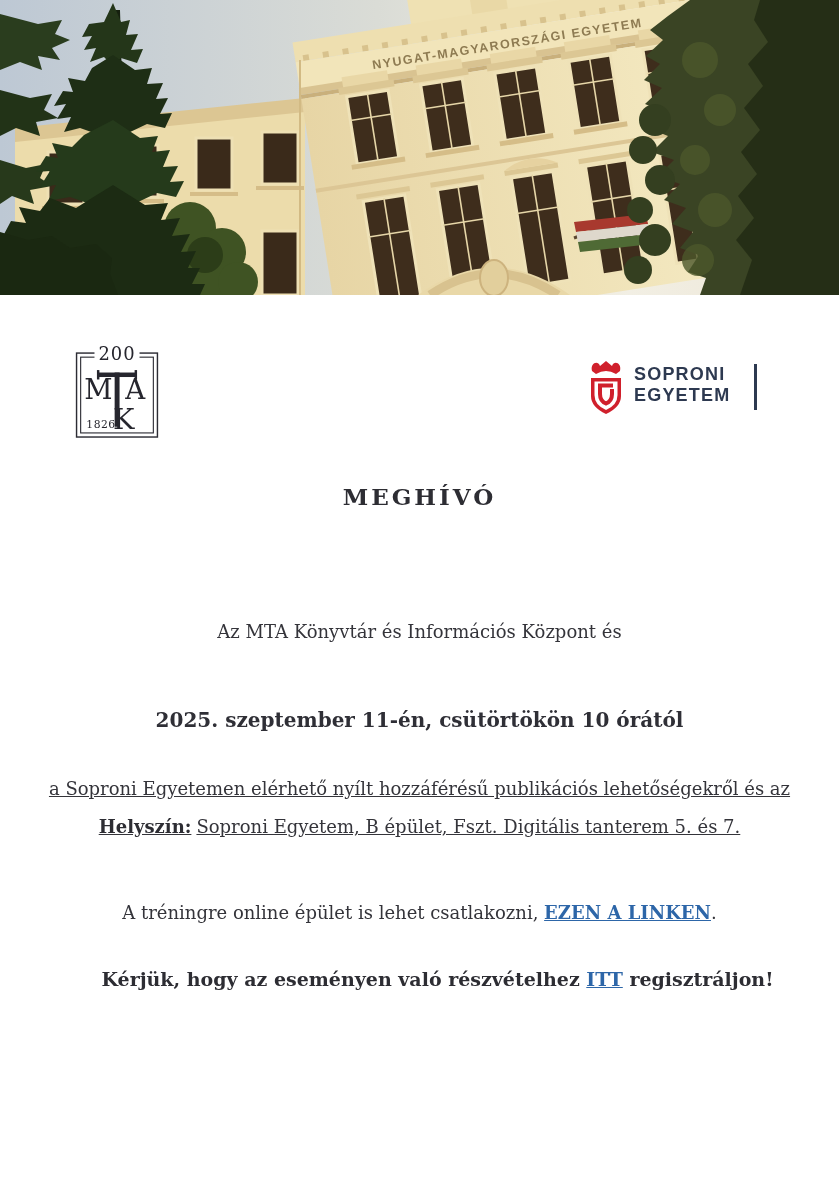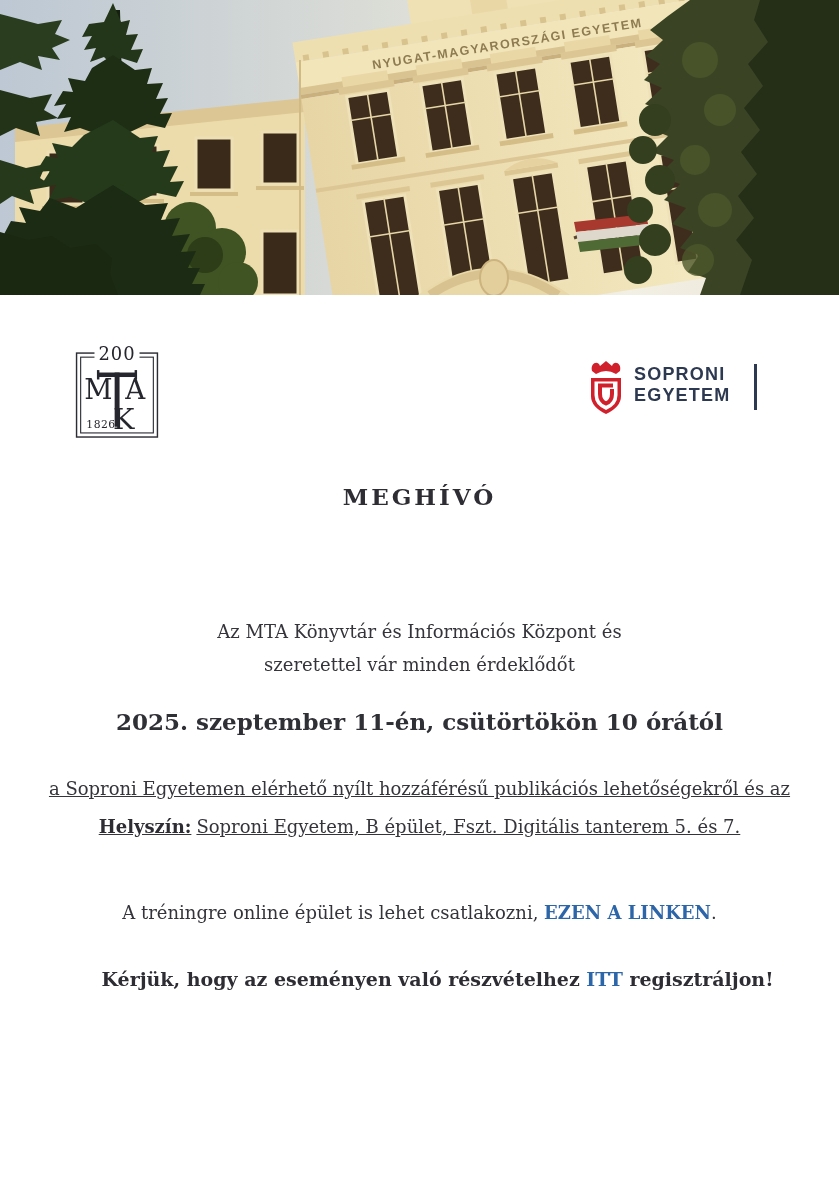--- a/index.html
+++ b/index.html
@@ -11,27 +11,27 @@
   .photo{position:absolute;left:0;top:0;width:839px;height:295px;display:block;}
   .logo-mtak{position:absolute;left:74px;top:344px;width:86px;height:98px;}
   .logo-soproni{position:absolute;left:586px;top:358px;width:176px;height:60px;}
   .title{
     position:absolute;top:483px;left:0;width:100%;text-align:center;
     font-size:23px;font-weight:700;letter-spacing:3px;color:#2d2d33;white-space:nowrap;
   }
   .textblock{position:absolute;left:0;width:100%;text-align:center;}
   .textblock .line{display:block;white-space:nowrap;}
   .intro{top:575px;font-size:18px;line-height:33px;margin-top:40px;}
-  .datetime{top:708px;font-size:23px;font-weight:700;color:#2f2f36;white-space:nowrap;}
+  .datetime{top:708px;font-size:20px;font-weight:700;color:#2f2f36;white-space:nowrap;}
   .details{top:770px;font-size:18px;line-height:38px;text-decoration:underline;}
   .details b{color:#2d2d33;}
   .online{top:902px;font-size:18px;white-space:nowrap;}
   .register{top:968px;font-size:19px;font-weight:700;color:#2d2d33;white-space:nowrap;padding-left:18px;}
   .loc-value{margin-left:0.28em;text-align:right;}
-  a.doc-link{color:#2d66a8;font-weight:700;cursor:pointer;}
+  a.doc-link{color:#2d66a8;font-weight:700;text-decoration:underline;cursor:pointer;}
 </style>
 </head>
 <body>
 
 <div class="page">
 
   <svg class="photo" viewBox="0 0 839 295" preserveAspectRatio="none" aria-hidden="true">
     <defs>
       <linearGradient id="sky" x1="0" y1="0" x2="1" y2="0">
         <stop offset="0" stop-color="#bdc8d4"></stop>
@@ -273,21 +273,20 @@
     </g>
     <text x="48" y="22" font-family="Liberation Sans, sans-serif" font-weight="bold" font-size="18" letter-spacing="1.2" fill="#2d3950">SOPRONI</text>
     <text x="48" y="43" font-family="Liberation Sans, sans-serif" font-weight="bold" font-size="18" letter-spacing="1.2" fill="#2d3950">EGYETEM</text>
     <rect x="168" y="6" width="3" height="46" fill="#2d3950"></rect>
   </svg>
 
   <div class="title">MEGHÍVÓ</div>
 
   <div class="textblock intro">
     <span class="line">Az MTA Könyvtár és Információs Központ és</span>
-    <span class="line">szeretettel vár minden érdeklődőt</span>
   </div>
 
   <div class="textblock datetime">2025. szeptember 11-én, csütörtökön 10 órától</div>
 
   <div class="textblock details">
     <span class="line">a Soproni Egyetemen elérhető nyílt hozzáférésű publikációs lehetőségekről és az</span>
     <span class="line"><b>Helyszín:</b><span class="loc-value">Soproni Egyetem, B épület, Fszt. Digitális tanterem 5. és 7.</span></span>
   </div>
 
   <div class="textblock online"><span>A tréningre online épület is lehet csatlakozni, </span><a class="doc-link">EZEN A LINKEN</a><span>.</span></div>

